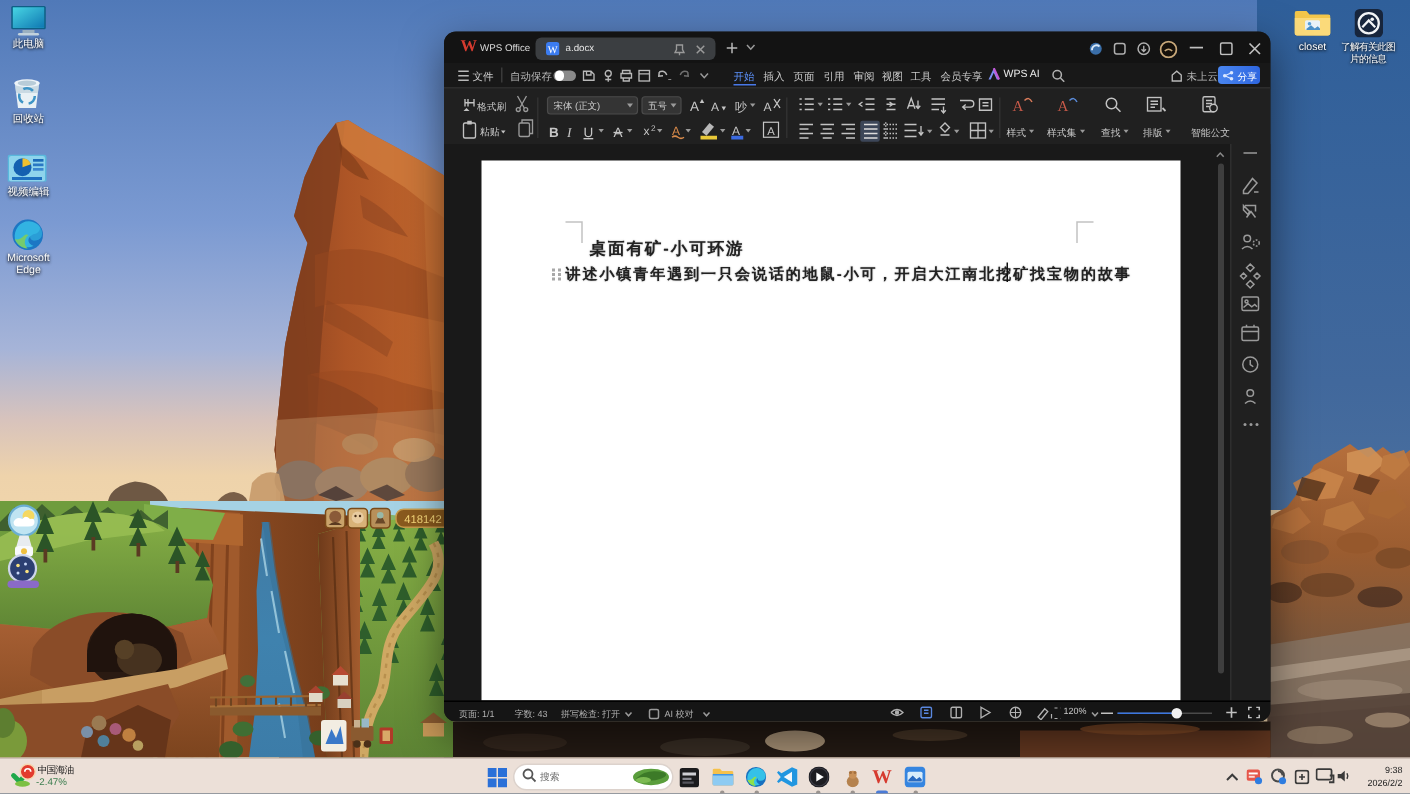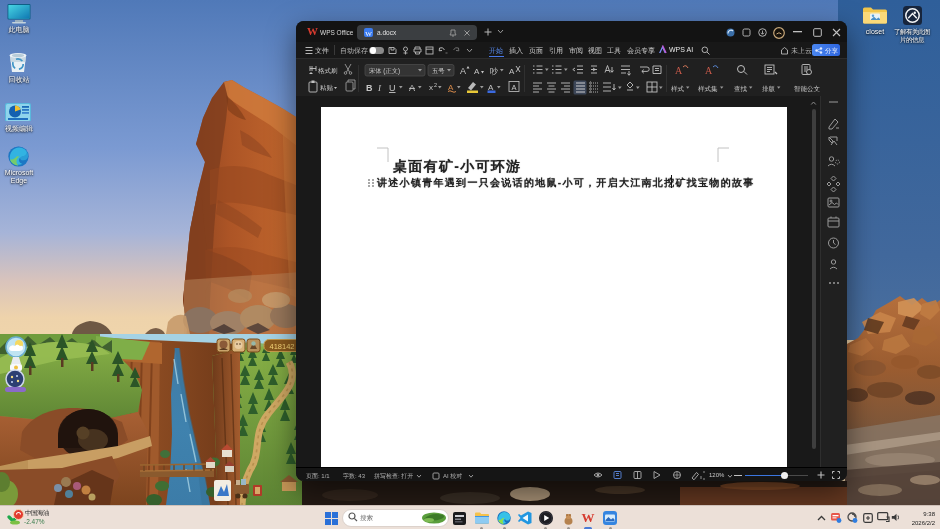--- a/index.html
+++ b/index.html
@@ -576,21 +576,21 @@
 </div>
 
 <div class="abs" id="docarea" style="left:0;top:75px;width:551px;height:371px;background:#191919">
  <div class="abs" id="page" style="left:25px;top:11px;width:466px;height:360px;background:#fff">
   <svg class="abs" style="left:55px;top:40px" width="14" height="16">
             <path d="M1,1 L12,1 L12,15" stroke="#c2c2c2" stroke-width="1" fill="none"></path>
           </svg>
   <svg class="abs" style="left:395px;top:40px" width="14" height="16">
             <path d="M13,1 L2,1 L2,15" stroke="#c2c2c2" stroke-width="1" fill="none"></path>
           </svg>
-  <div class="abs" style="left:72px;top:51px;font-size:14px;color:#222;font-weight:bold;letter-spacing:1.3px;text-shadow:0 0 1px rgba(40,40,40,0.5);white-space:nowrap">桌面有矿-小可环游</div>
+  <div class="abs" style="left:72px;top:51px;font-size:11px;color:#222;font-weight:bold;letter-spacing:1.3px;text-shadow:0 0 1px rgba(40,40,40,0.5);white-space:nowrap">桌面有矿-小可环游</div>
   <div class="abs" style="left:56px;top:69px;font-size:10px;color:#222;font-weight:bold;letter-spacing:1.3px;text-shadow:0 0 1px rgba(40,40,40,0.5);white-space:nowrap">讲述小镇青年遇到一只会说话的地鼠-小可，开启大江南北挖矿找宝物的故事</div>
   <div class="abs" style="left:350px;top:68px;width:1px;height:13px;background:#111"></div>
   <svg class="abs" style="left:46px;top:71px" width="10" height="10">
             <g fill="#a8a8a8">
               <rect x="1" y="1" width="2" height="2"></rect>
               <rect x="1" y="4" width="2" height="2"></rect>
               <rect x="1" y="7" width="2" height="2"></rect>
               <rect x="5" y="1" width="2" height="2"></rect>
               <rect x="5" y="4" width="2" height="2"></rect>
               <rect x="5" y="7" width="2" height="2"></rect>

